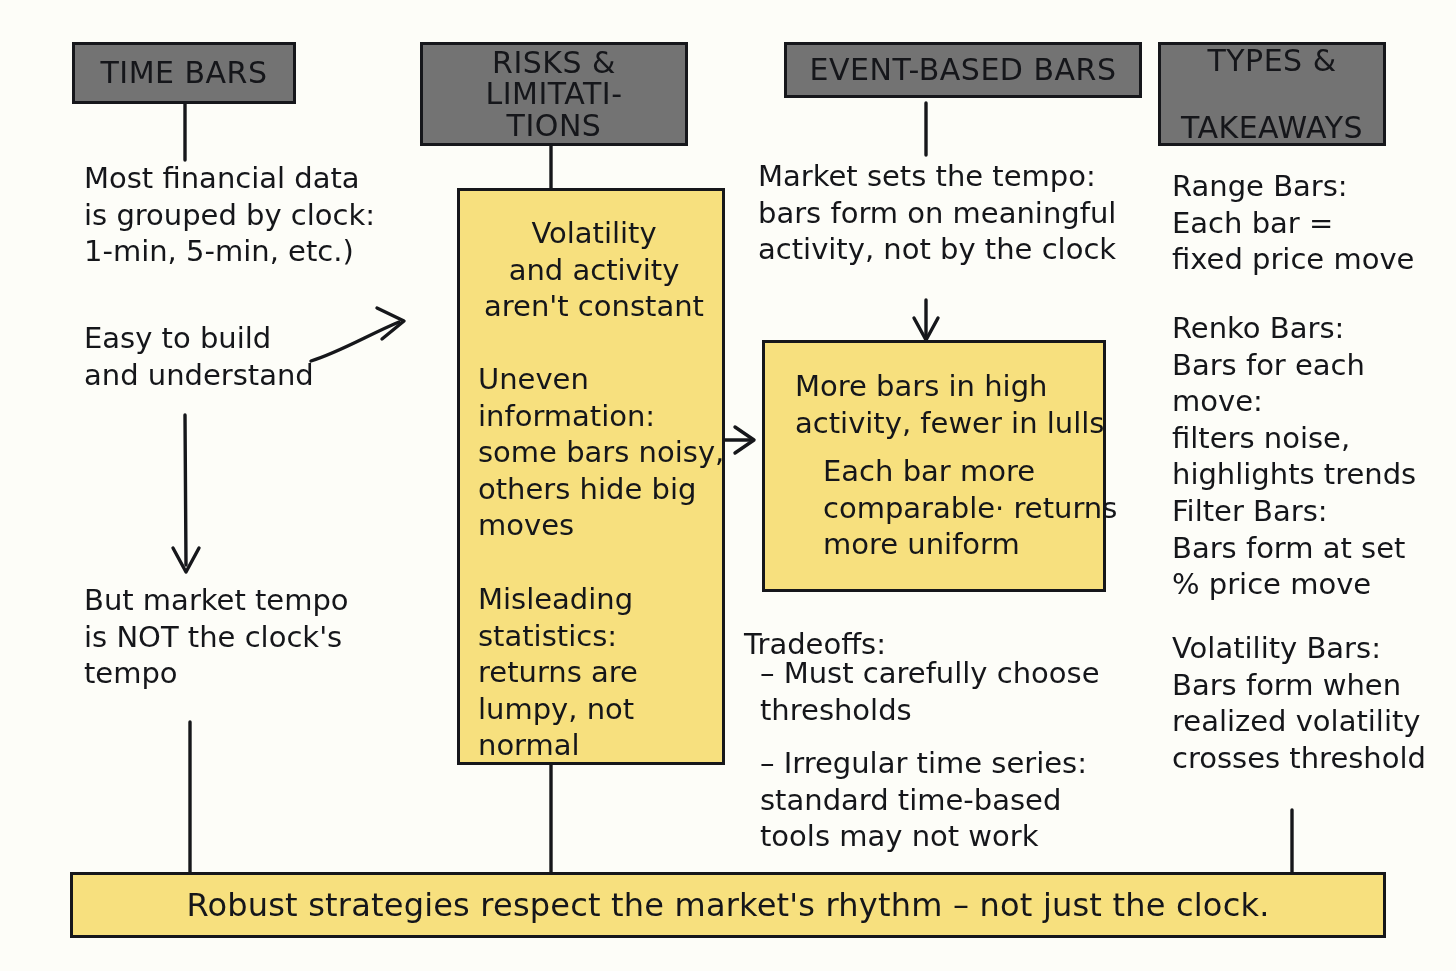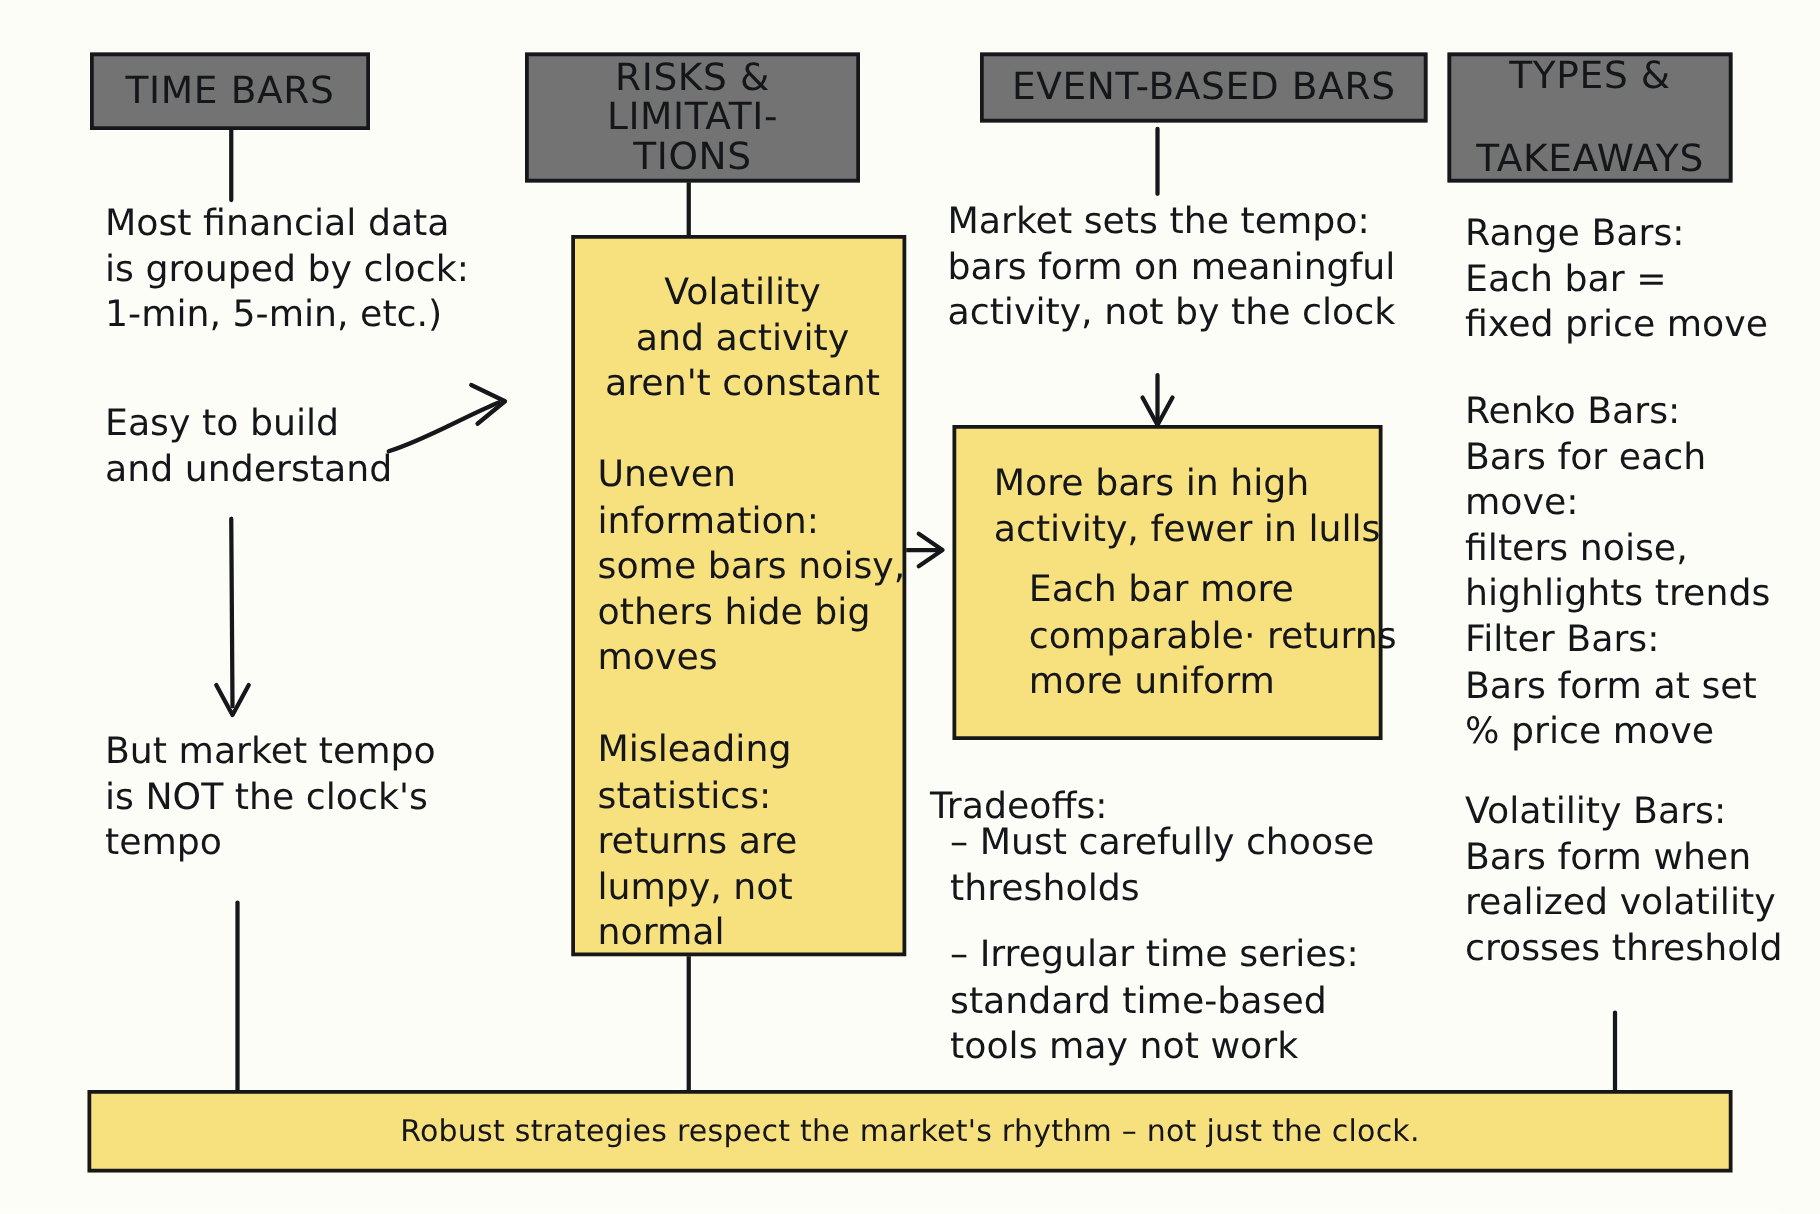--- a/index.html
+++ b/index.html
@@ -48,21 +48,21 @@
   #banner {
     position: absolute;
     background: #f7e07e;
     border: 3px solid #16171b;
     box-sizing: border-box;
     display: flex;
     align-items: center;
     justify-content: center;
   }
   #banner .banner-text {
-    font-size: 24px;
+    font-size: 32px;
     letter-spacing: 0.2px;
     white-space: nowrap;
   }
 
   
   .txt {
     position: absolute;
     font-size: 29px;
     line-height: 1.26;
     white-space: pre-line;

